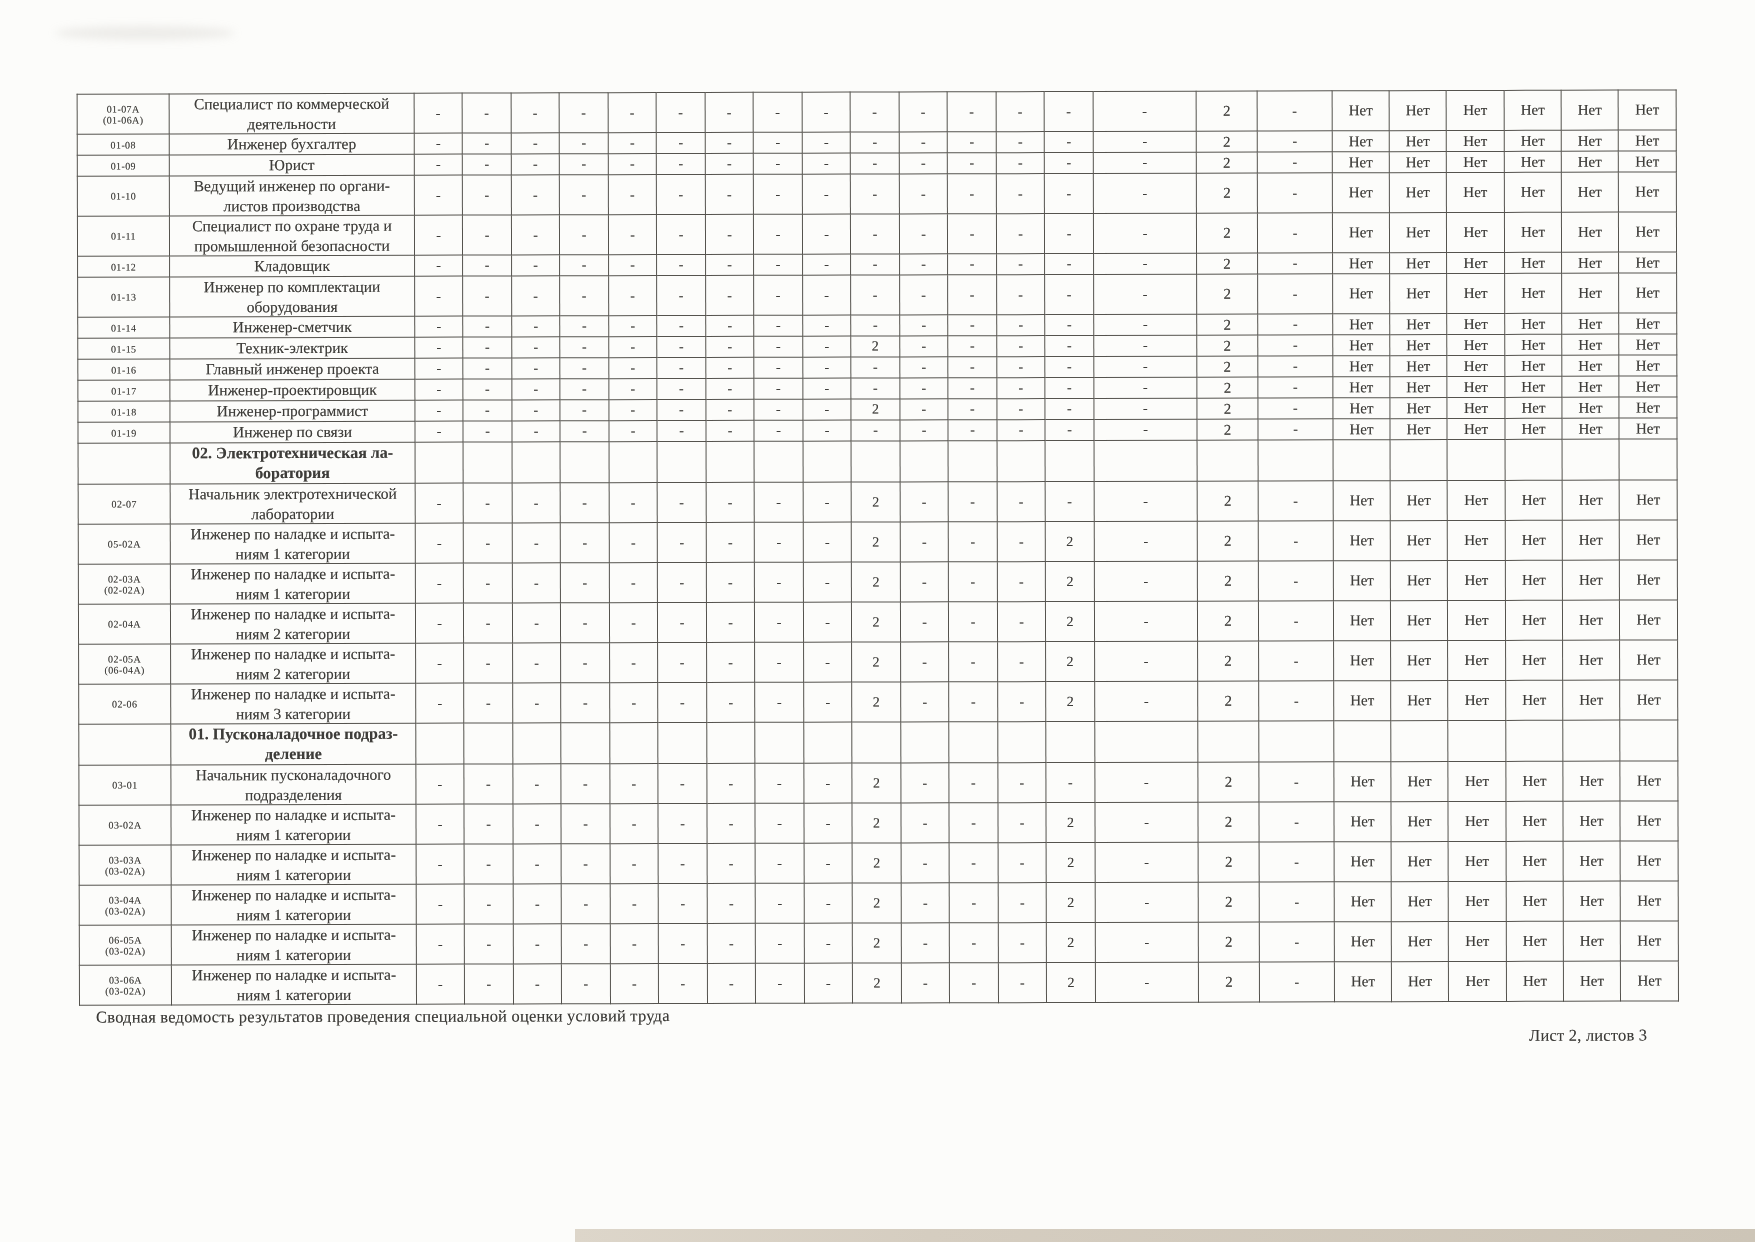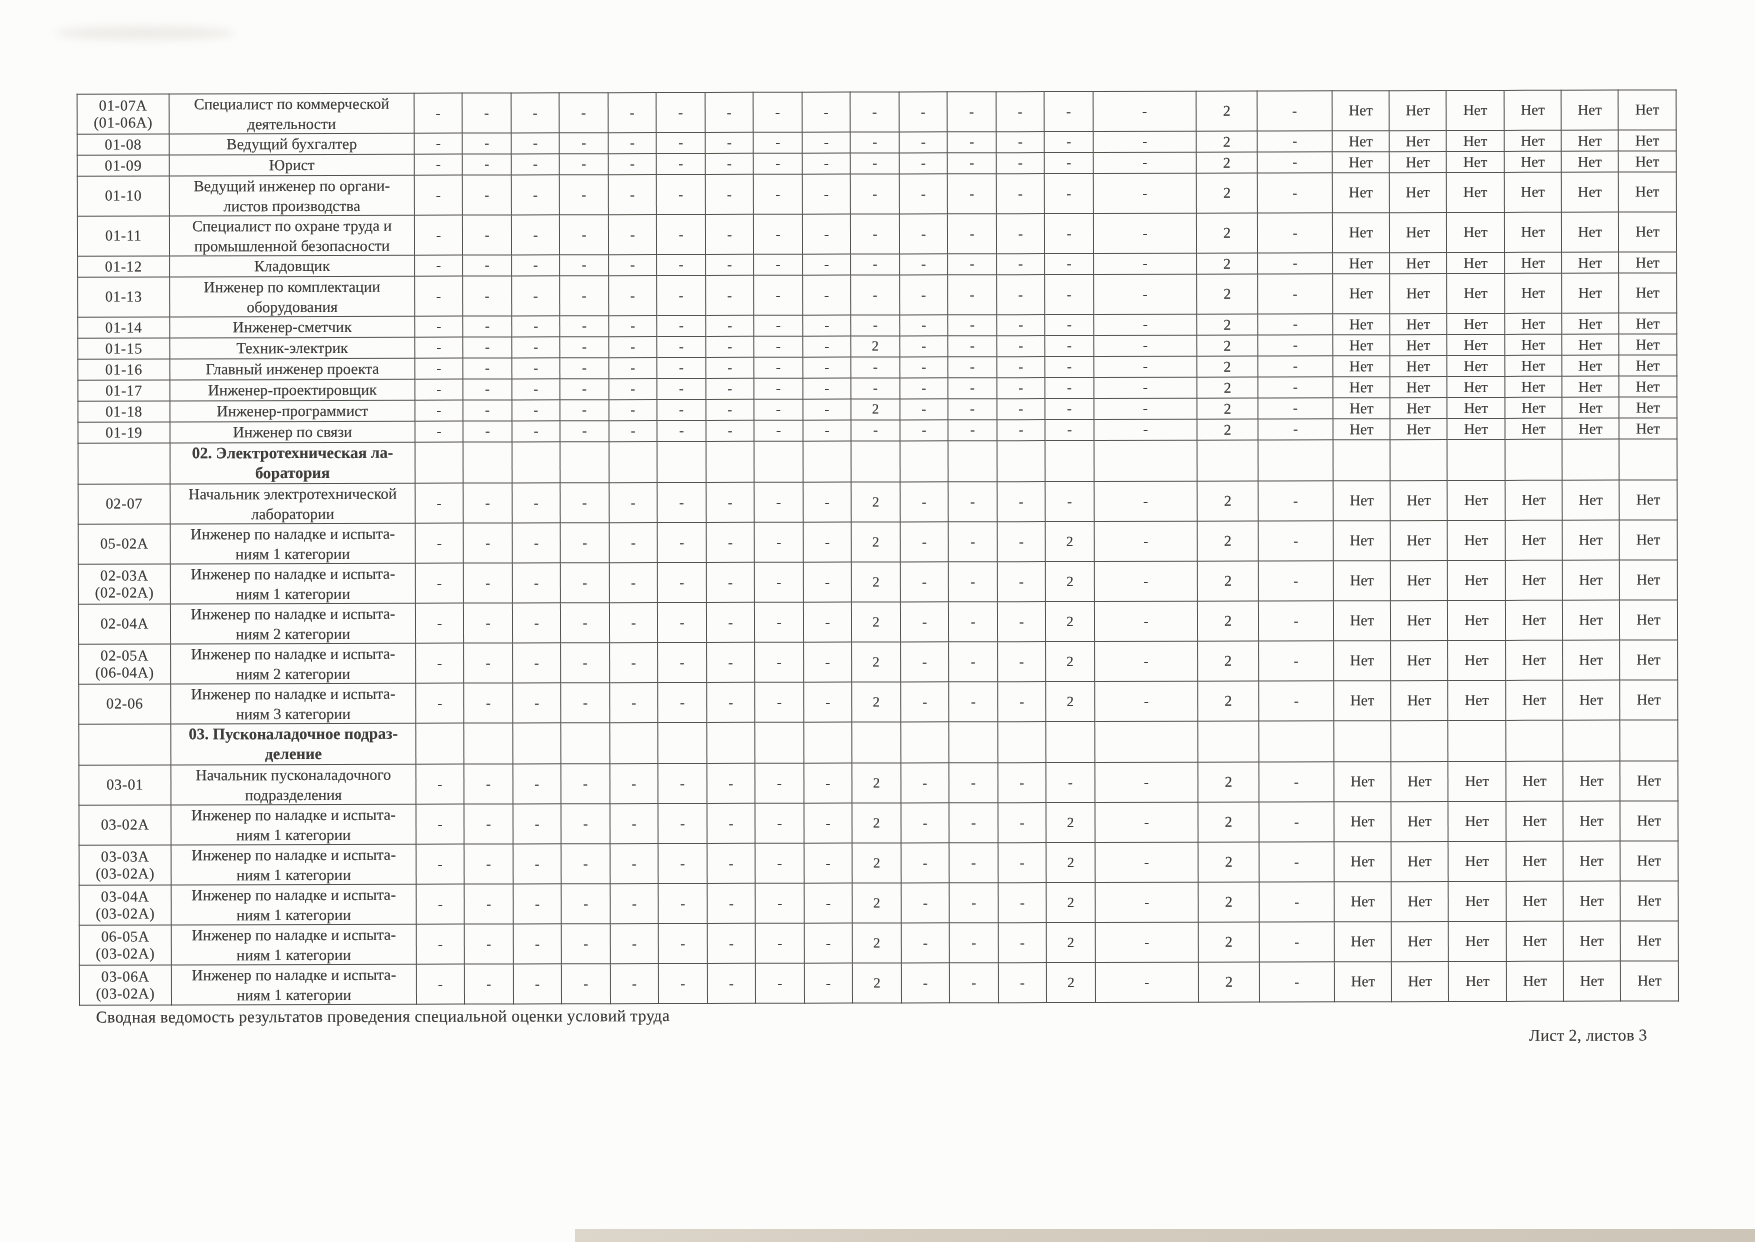--- a/index.html
+++ b/index.html
@@ -22,21 +22,21 @@
   table.sout td{
     border:1px solid #55534e;
     padding:0 2px;
     text-align:center;vertical-align:middle;
     color:#3e3d3a;
     white-space:pre-line;
     font-family:"Liberation Serif", serif;
     text-shadow:0 0 0.5px rgba(80,78,72,0.55);
     overflow:hidden;
   }
-  td.code{font-size:15px;letter-spacing:0.4px;}
+  td.code{font-size:10px;letter-spacing:0.4px;}
   td.title{font-size:15.5px;line-height:1.25;}
   tr.section-row td.title{font-weight:bold;font-size:16px;margin-left:40px;}
   td.val{font-size:14px;}
   td.num{font-size:15px;}
   td.benefit{font-size:15px;}
   .caption{
     position:absolute;
     font-size:16.5px;color:#3c3b38;
     letter-spacing:0.2px;
     text-shadow:0 0 0.5px rgba(80,78,72,0.5);
@@ -114,21 +114,21 @@
             <td class="val">-</td>
             <td class="benefit">Нет</td>
             <td class="benefit">Нет</td>
             <td class="benefit">Нет</td>
             <td class="benefit">Нет</td>
             <td class="benefit">Нет</td>
             <td class="benefit">Нет</td>
           </tr>
           <tr class="data-row" style="height: 21px;">
             <td class="code">01-08</td>
-            <td class="title">Ведущий бухгалтер</td>
+            <td class="title">Инженер бухгалтер</td>
             <td class="val">-</td>
             <td class="val">-</td>
             <td class="val">-</td>
             <td class="val">-</td>
             <td class="val">-</td>
             <td class="val">-</td>
             <td class="val">-</td>
             <td class="val">-</td>
             <td class="val">-</td>
             <td class="val">-</td>
@@ -639,21 +639,21 @@
             <td class="val">-</td>
             <td class="benefit">Нет</td>
             <td class="benefit">Нет</td>
             <td class="benefit">Нет</td>
             <td class="benefit">Нет</td>
             <td class="benefit">Нет</td>
             <td class="benefit">Нет</td>
           </tr>
           <tr class="section-row" style="height: 41px;">
             <td class="code"></td>
-            <td class="title">03. Пусконаладочное подраз-
+            <td class="title">01. Пусконаладочное подраз-
 деление</td>
             <td class="val"></td>
             <td class="val"></td>
             <td class="val"></td>
             <td class="val"></td>
             <td class="val"></td>
             <td class="val"></td>
             <td class="val"></td>
             <td class="val"></td>
             <td class="val"></td>

